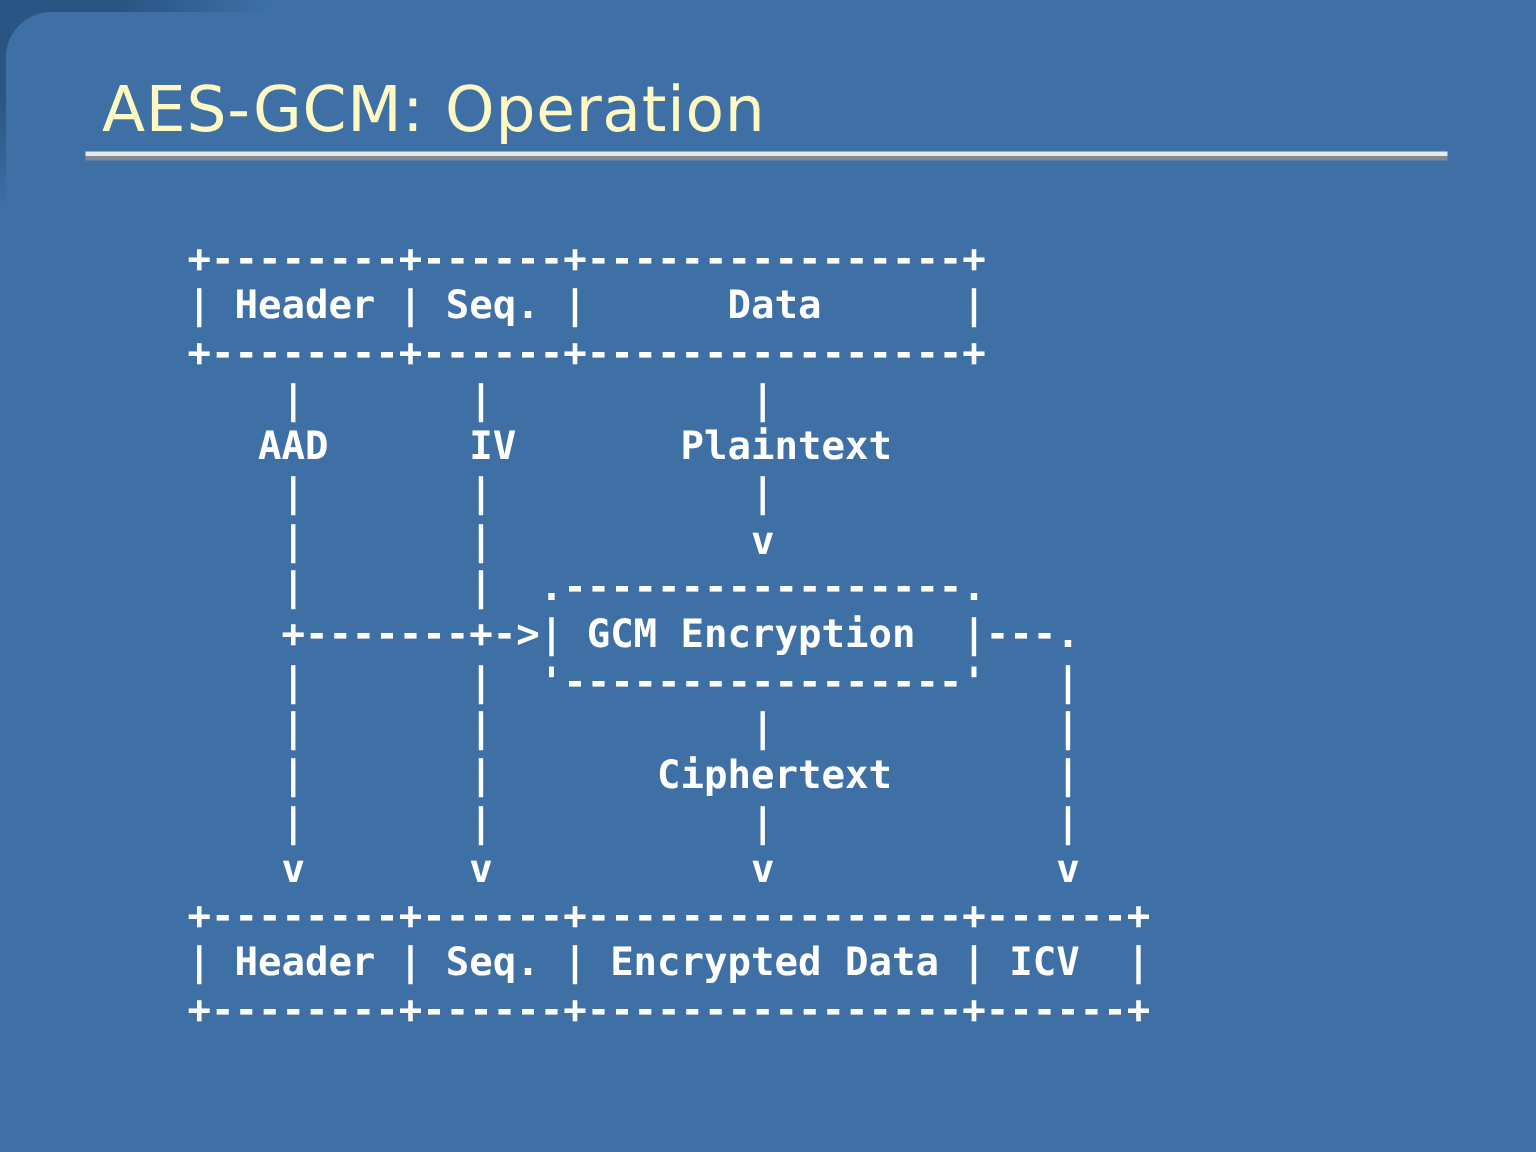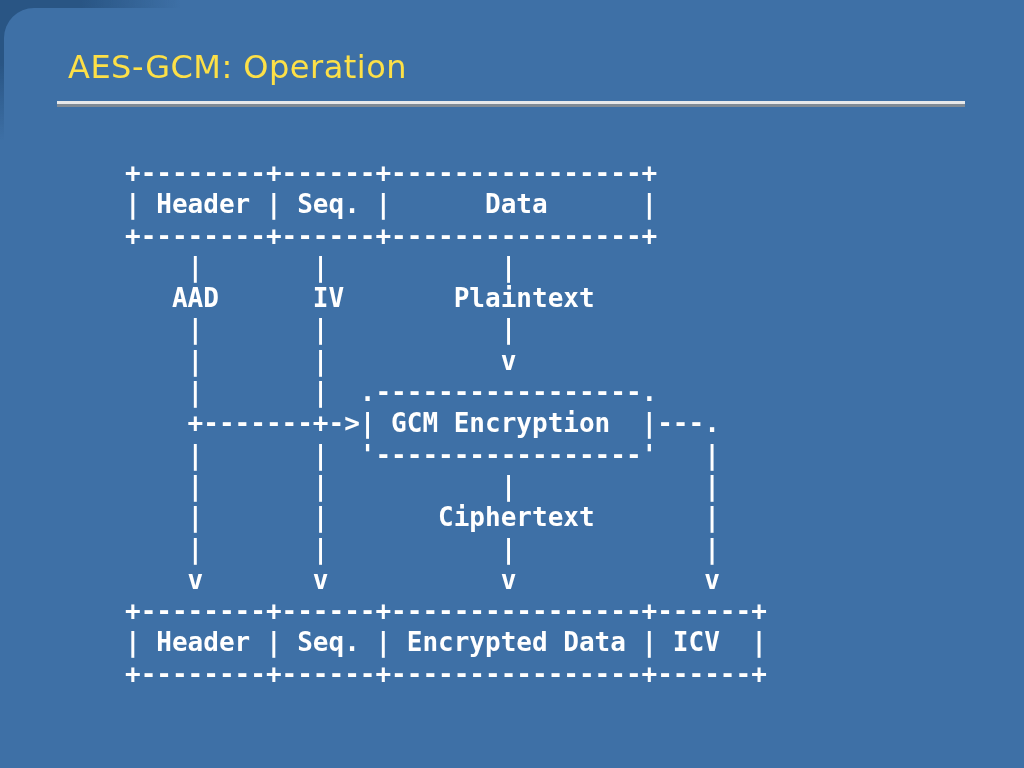--- a/index.html
+++ b/index.html
@@ -40,23 +40,23 @@
     position: fixed;
     inset: 0;
     z-index: 2;
   }
 
   .slide-title {
     position: absolute;
     left: 68px;
     top: 48px;
     margin: 0;
-    color: #fde047;
+    color: #fef9c3;
     font-family: "DejaVu Sans", sans-serif;
-    font-size: 32px;
+    font-size: 42px;
     font-weight: 400;
     letter-spacing: 0.5px;
     white-space: nowrap;
   }
 
   .title-rule {
     position: absolute;
     left: 57px;
     top: 101px;
     width: 908px;

